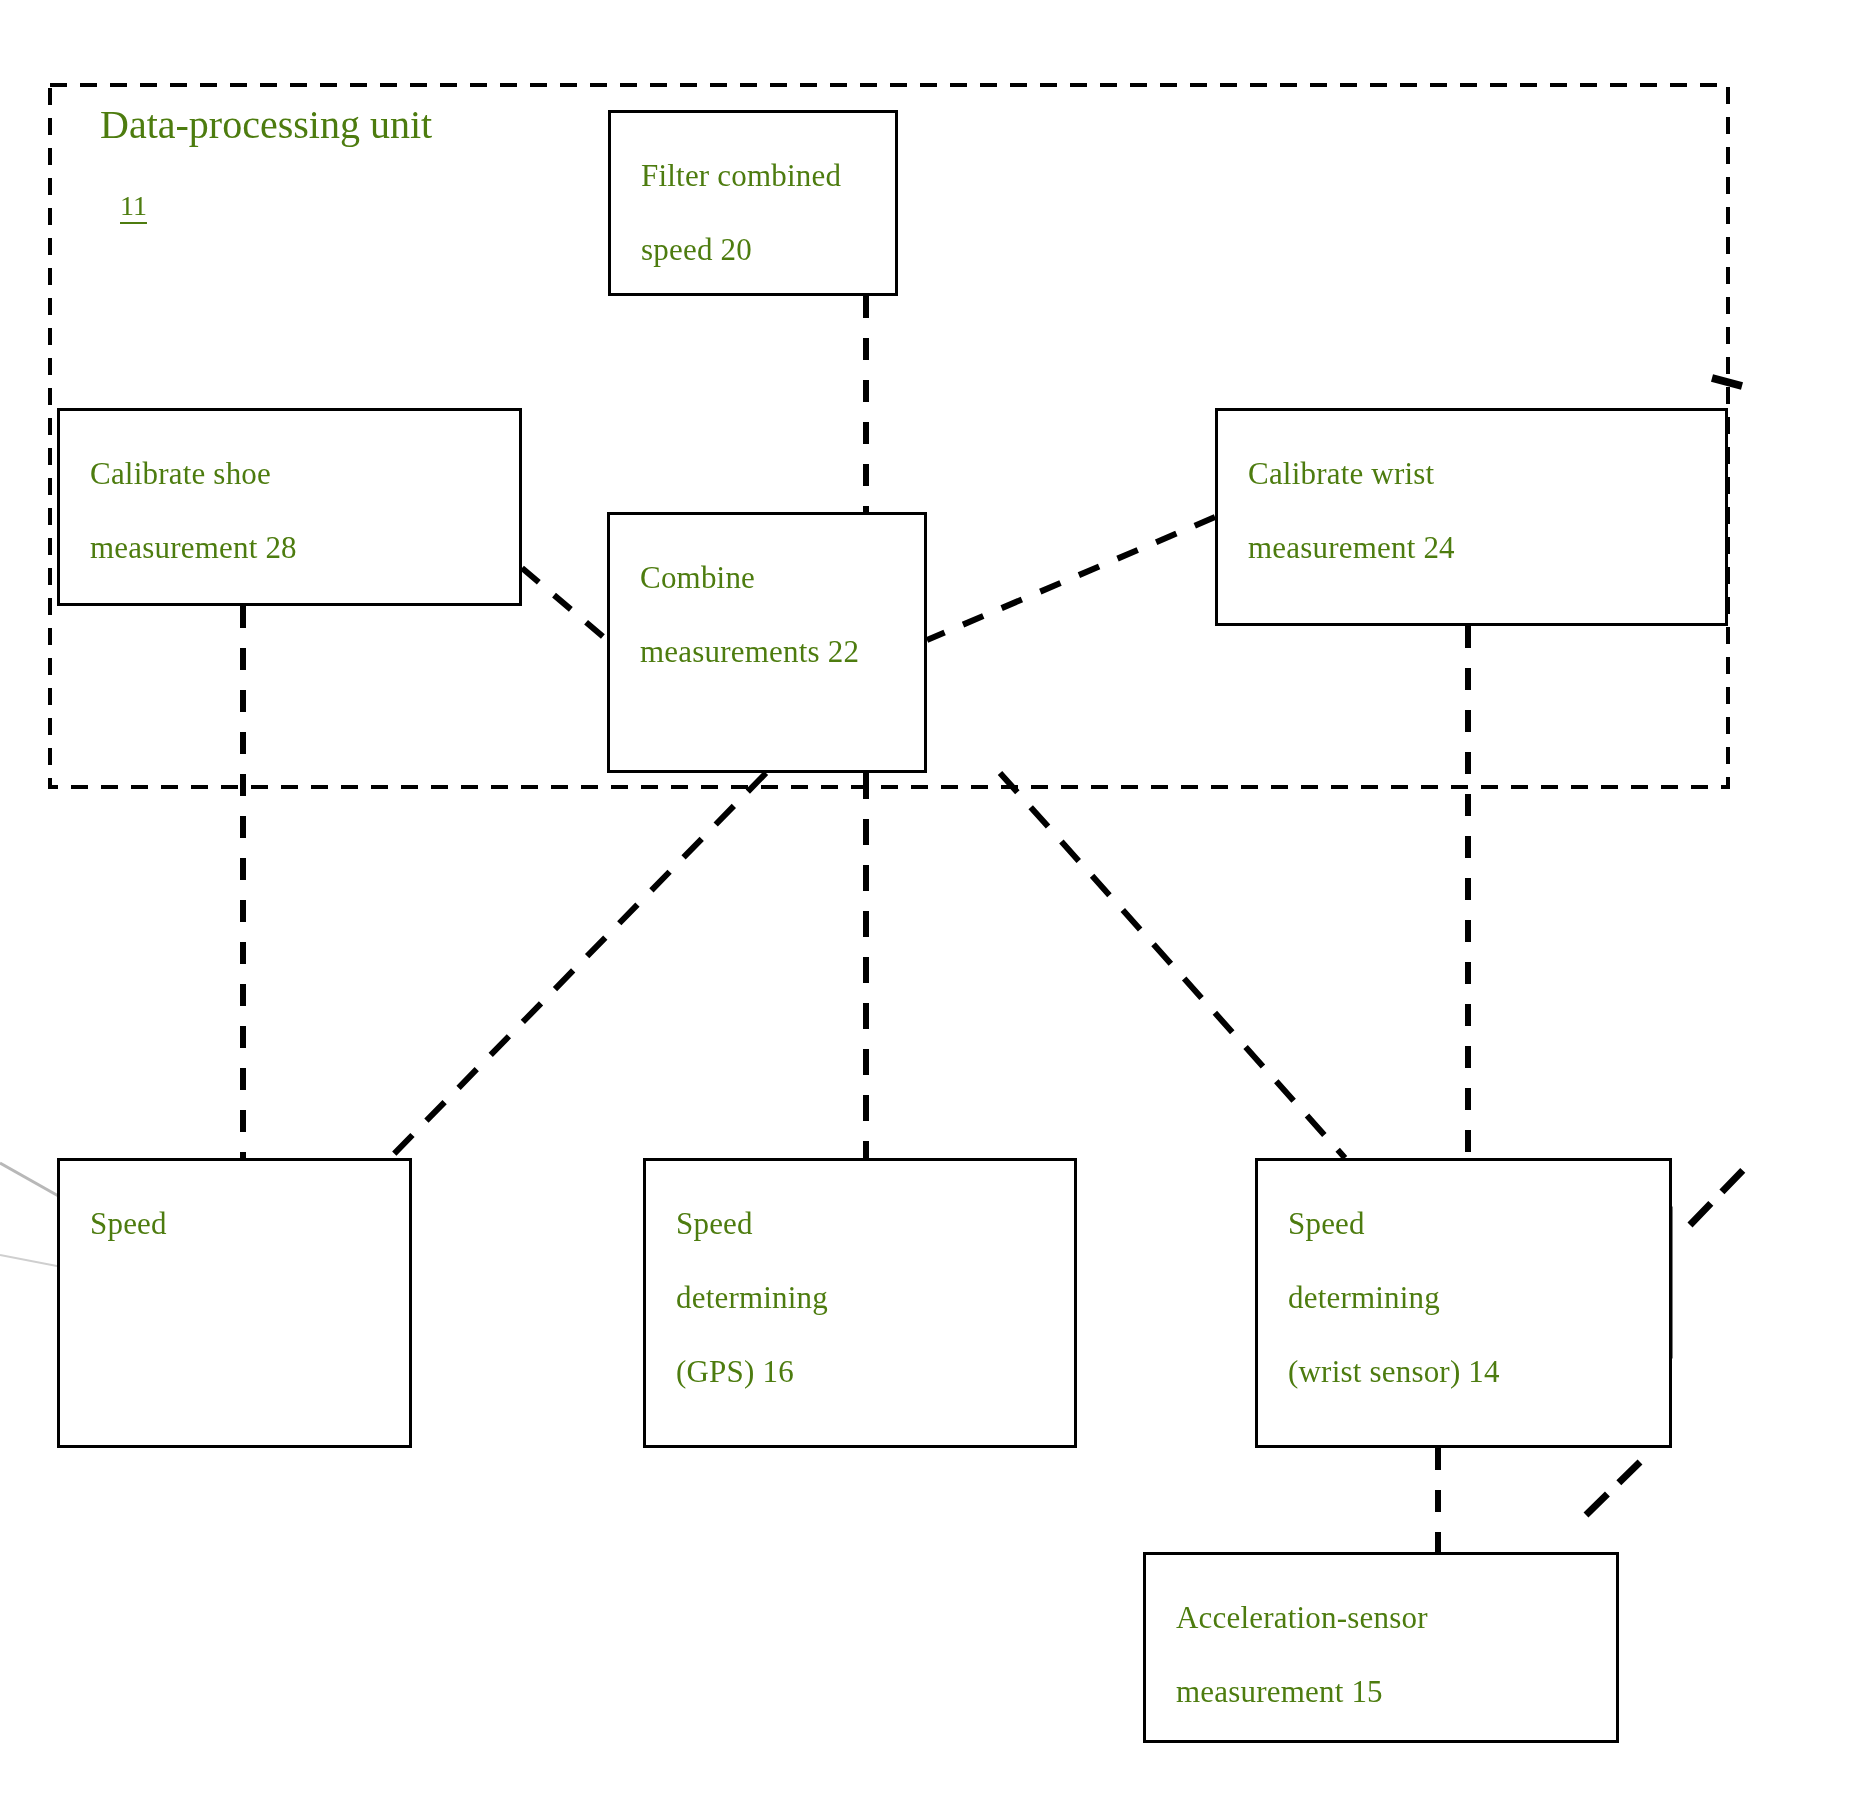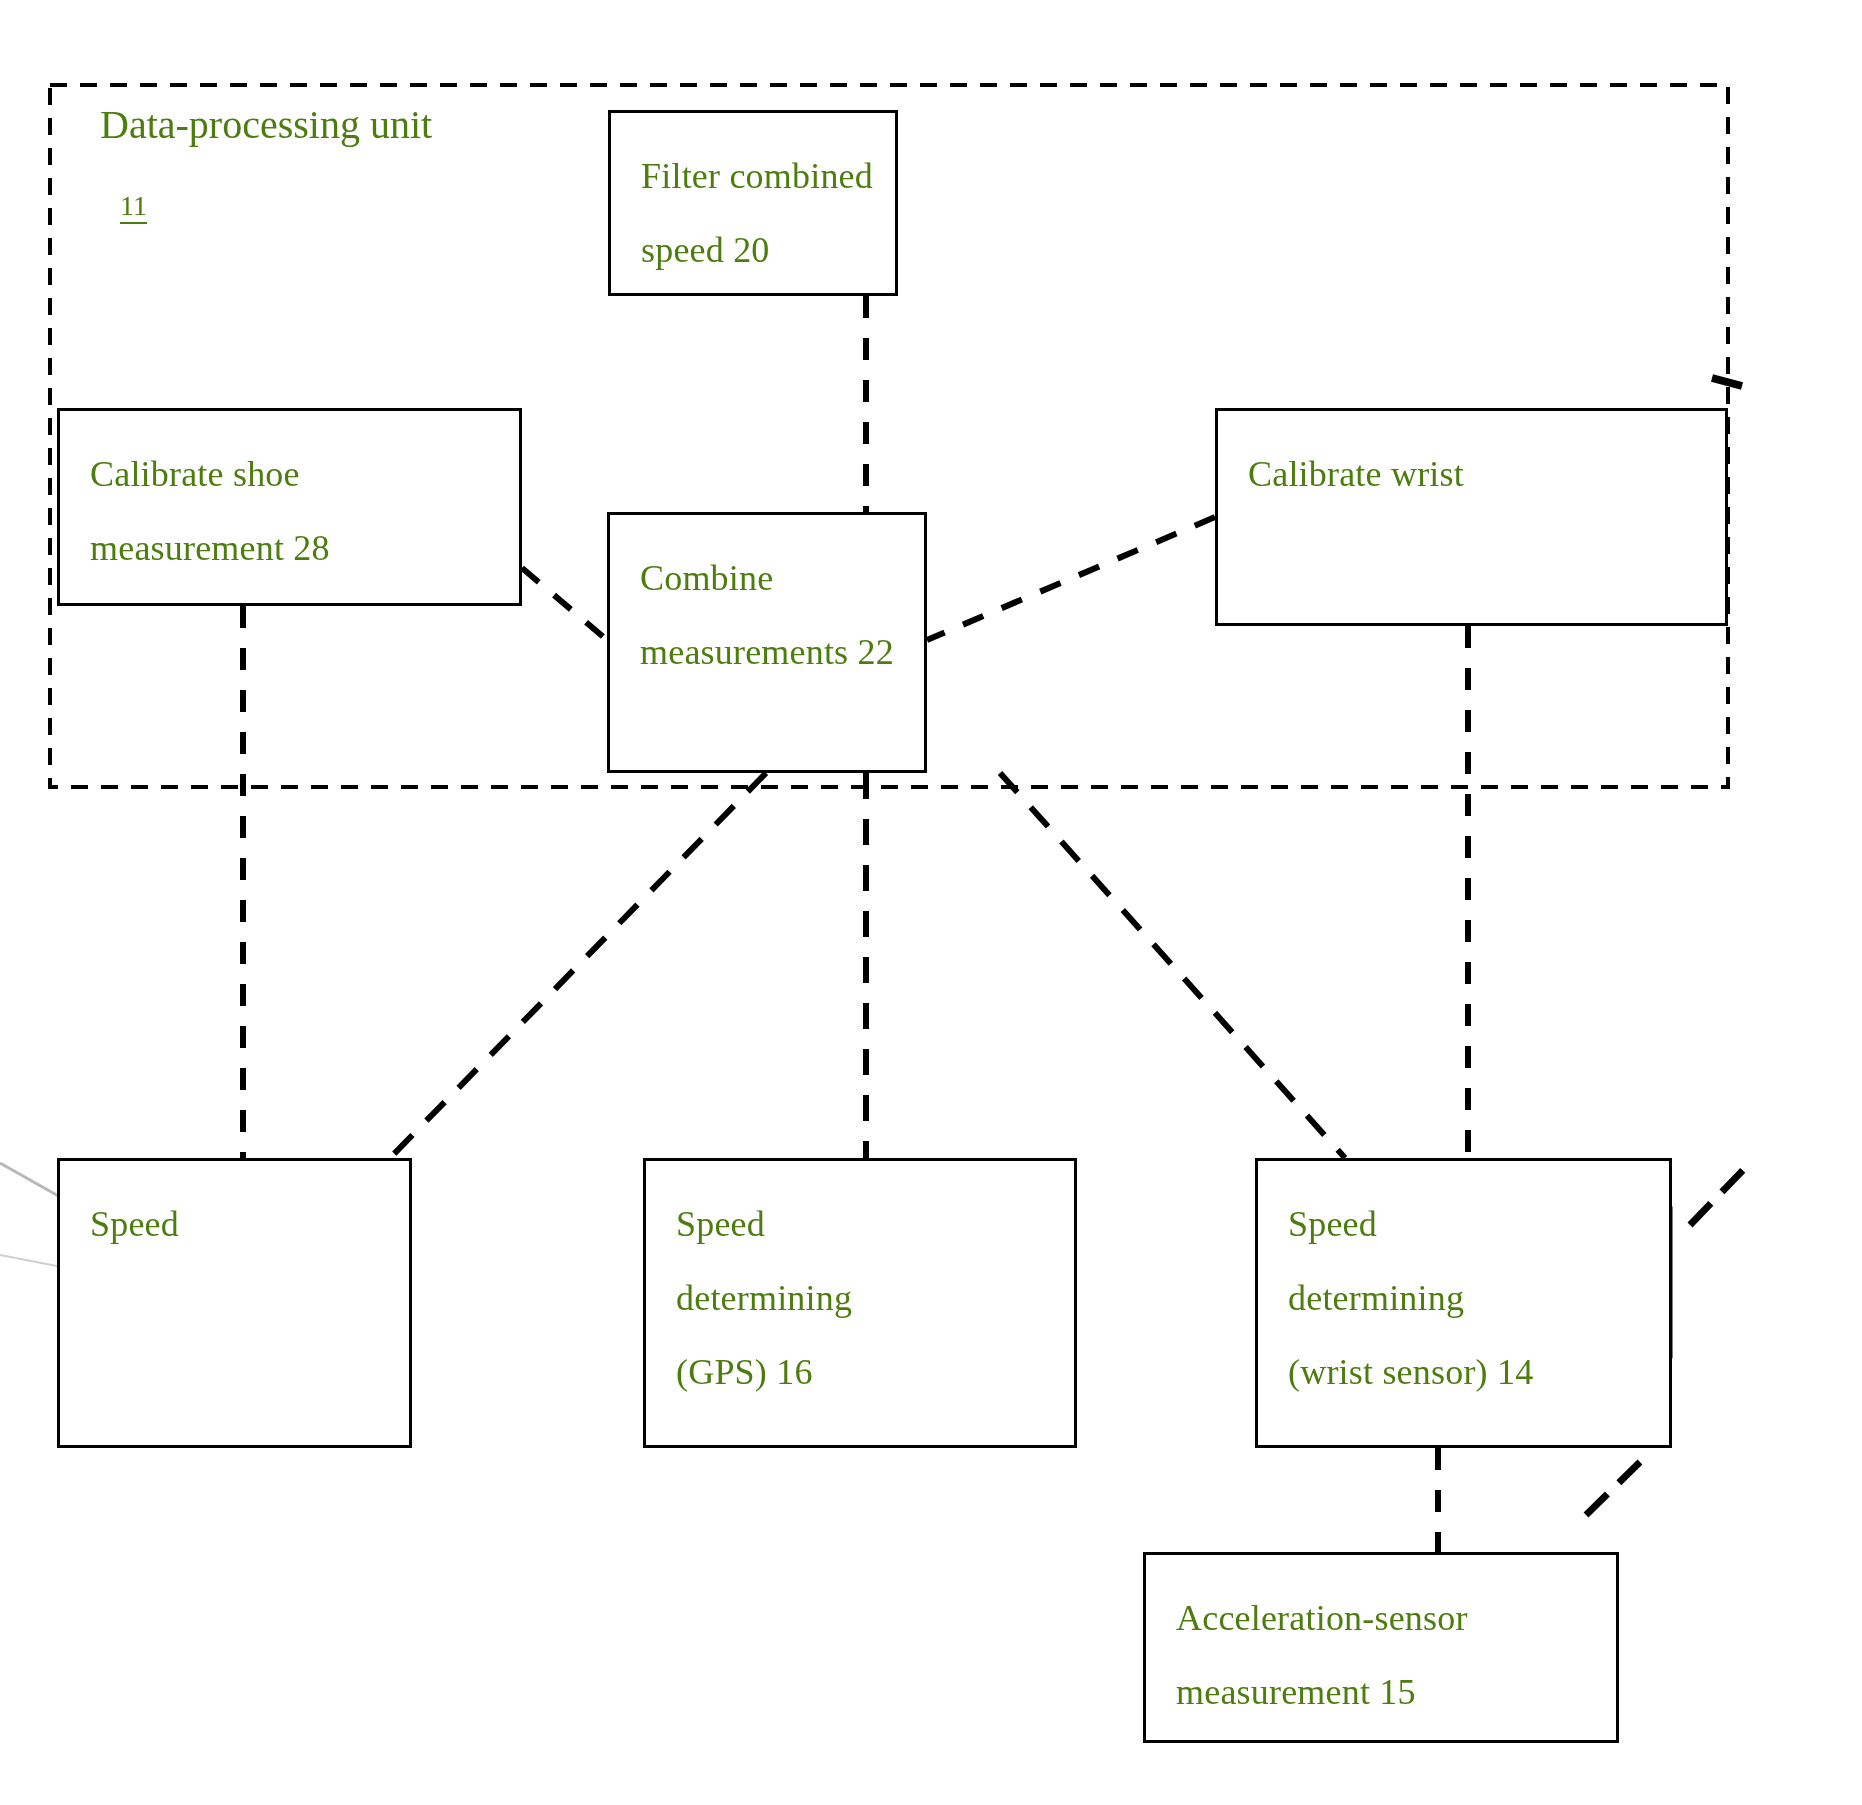--- a/index.html
+++ b/index.html
@@ -25,21 +25,21 @@
     pointer-events: none;
   }
   .node {
     position: absolute;
     box-sizing: border-box;
     border: 3px solid #000000;
     background: #ffffff;
     padding: 26px 0 0 30px;
   }
   .node .line {
-    font-size: 36px;
+    font-size: 31px;
     line-height: 74px;
     white-space: nowrap;
     letter-spacing: 0.2px;
   }
   .container-label {
     position: absolute;
     font-size: 40px;
     line-height: 70px;
     white-space: nowrap;
   }
@@ -112,20 +112,21 @@
     <div class="line">measurement 28</div>
   </div>
 
   <div class="node" id="node-combine">
     <div class="line">Combine</div>
     <div class="line">measurements 22</div>
   </div>
 
   <div class="node" id="node-calib-wrist">
     <div class="line">Calibrate wrist</div>
+    <div class="line">measurement 24</div>
   </div>
 
   <div class="node" id="node-speed-shoe">
     <div class="line">Speed</div>
   </div>
 
   <div class="node" id="node-speed-gps">
     <div class="line">Speed</div>
     <div class="line">determining</div>
     <div class="line">(GPS) 16</div>

